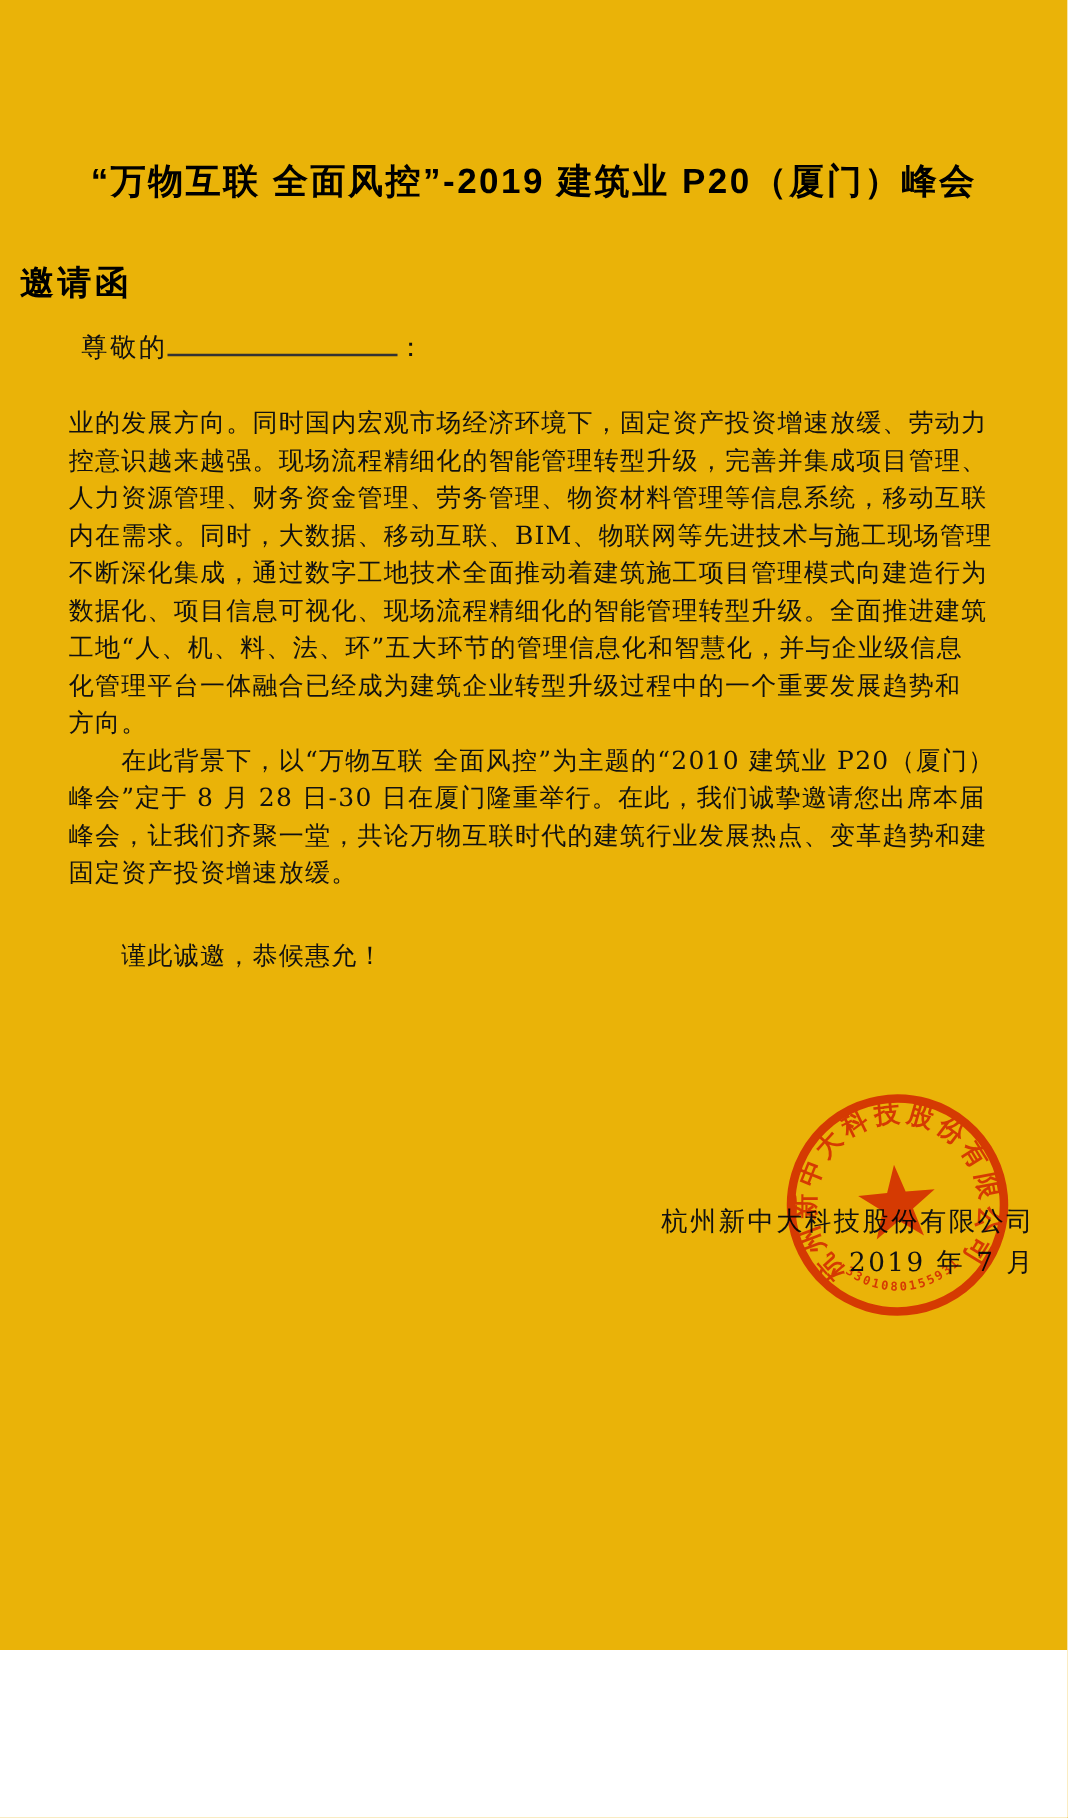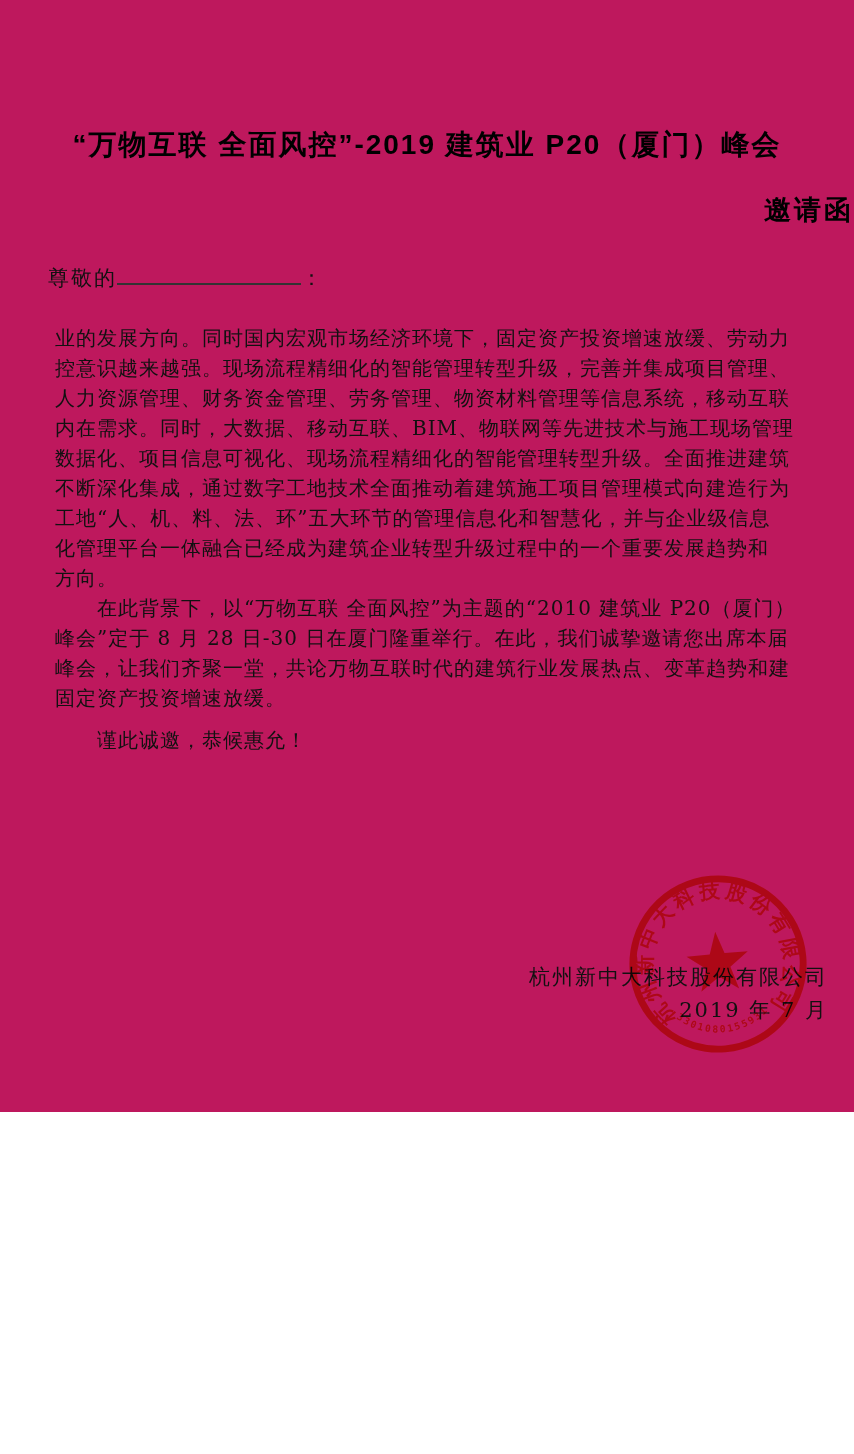--- a/index.html
+++ b/index.html
@@ -1,49 +1,49 @@
 <!DOCTYPE html>
 <html><head>
 <meta charset="utf-8">
 <style>
   html, body { margin: 0; padding: 0; background: #ffffff; }
   .page {
     position: relative;
     width: 854px;
-    height: 1112px;
-    background: #be185d;
+    height: 1320px;
+    background: #eab308;
     color: #111111;
     font-family: "DejaVu Serif", serif;
     overflow: hidden;
   }
   .title {
     position: absolute;
     top: 126px; left: 0; right: 0;
     margin: 0;
     text-align: center;
     font-family: "Liberation Sans", sans-serif;
     font-weight: bold;
     font-size: 28px;
     letter-spacing: 2px;
     color: #000000;
   }
   .subtitle {
     position: absolute;
     top: 192px; left: 0; right: 0;
-    margin: 0;
-    text-align: right;
+    margin: 16px;
+    text-align: left;
     font-family: "Liberation Sans", sans-serif;
     font-weight: bold;
     font-size: 27px;
     letter-spacing: 3px;
     color: #000000;
   }
   .salutation {
     position: absolute;
-    top: 262px; left: 48px;
+    top: 262px; left: 65px;
     font-size: 21px;
     letter-spacing: 2px;
   }
   .blank {
     display: inline-block;
     width: 184px;
     height: 1em;
     border-bottom: 2px solid #333333;
     vertical-align: baseline;
   }
@@ -51,21 +51,21 @@
     position: absolute;
     top: 323px; left: 55px;
     width: 750px;
     font-size: 20px;
     line-height: 30px;
     letter-spacing: 1px;
     text-align: justify;
   }
   .line { min-height: 30px; }
   .line.indent { text-indent: 42px; }
-  .closing { margin-top: 12px; }
+  .closing { margin-top: 36px; }
   .signature {
     position: absolute;
     top: 961px; right: 26px;
     text-align: right;
     font-size: 21px;
     line-height: 33px;
     letter-spacing: 2px;
   }
   .seal {
     position: absolute;
@@ -86,22 +86,22 @@
   <h2 class="subtitle">邀请函</h2>
 
   <div class="salutation"><span>尊敬的</span><span class="blank"></span><span>：</span></div>
 
   <div class="body">
     <div class="line">业的发展方向。同时国内宏观市场经济环境下，固定资产投资增速放缓、劳动力</div>
 
     <div class="line">控意识越来越强。现场流程精细化的智能管理转型升级，完善并集成项目管理、</div>
     <div class="line">人力资源管理、财务资金管理、劳务管理、物资材料管理等信息系统，移动互联</div>
     <div class="line">内在需求。同时，大数据、移动互联、BIM、物联网等先进技术与施工现场管理</div>
+    <div class="line">不断深化集成，通过数字工地技术全面推动着建筑施工项目管理模式向建造行为</div>
     <div class="line">数据化、项目信息可视化、现场流程精细化的智能管理转型升级。全面推进建筑</div>
-    <div class="line">不断深化集成，通过数字工地技术全面推动着建筑施工项目管理模式向建造行为</div>
     <div class="line">工地“人、机、料、法、环”五大环节的管理信息化和智慧化，并与企业级信息</div>
     <div class="line">化管理平台一体融合已经成为建筑企业转型升级过程中的一个重要发展趋势和</div>
     <div class="line">方向。</div>
 
     <div class="line indent">在此背景下，以“万物互联 全面风控”为主题的“2010 建筑业 P20（厦门）</div>
     <div class="line">峰会”定于 8 月 28 日-30 日在厦门隆重举行。在此，我们诚挚邀请您出席本届</div>
     <div class="line">峰会，让我们齐聚一堂，共论万物互联时代的建筑行业发展热点、变革趋势和建</div>
     <div class="line">固定资产投资增速放缓。</div>
 
     <div class="line indent closing">谨此诚邀，恭候惠允！</div>

